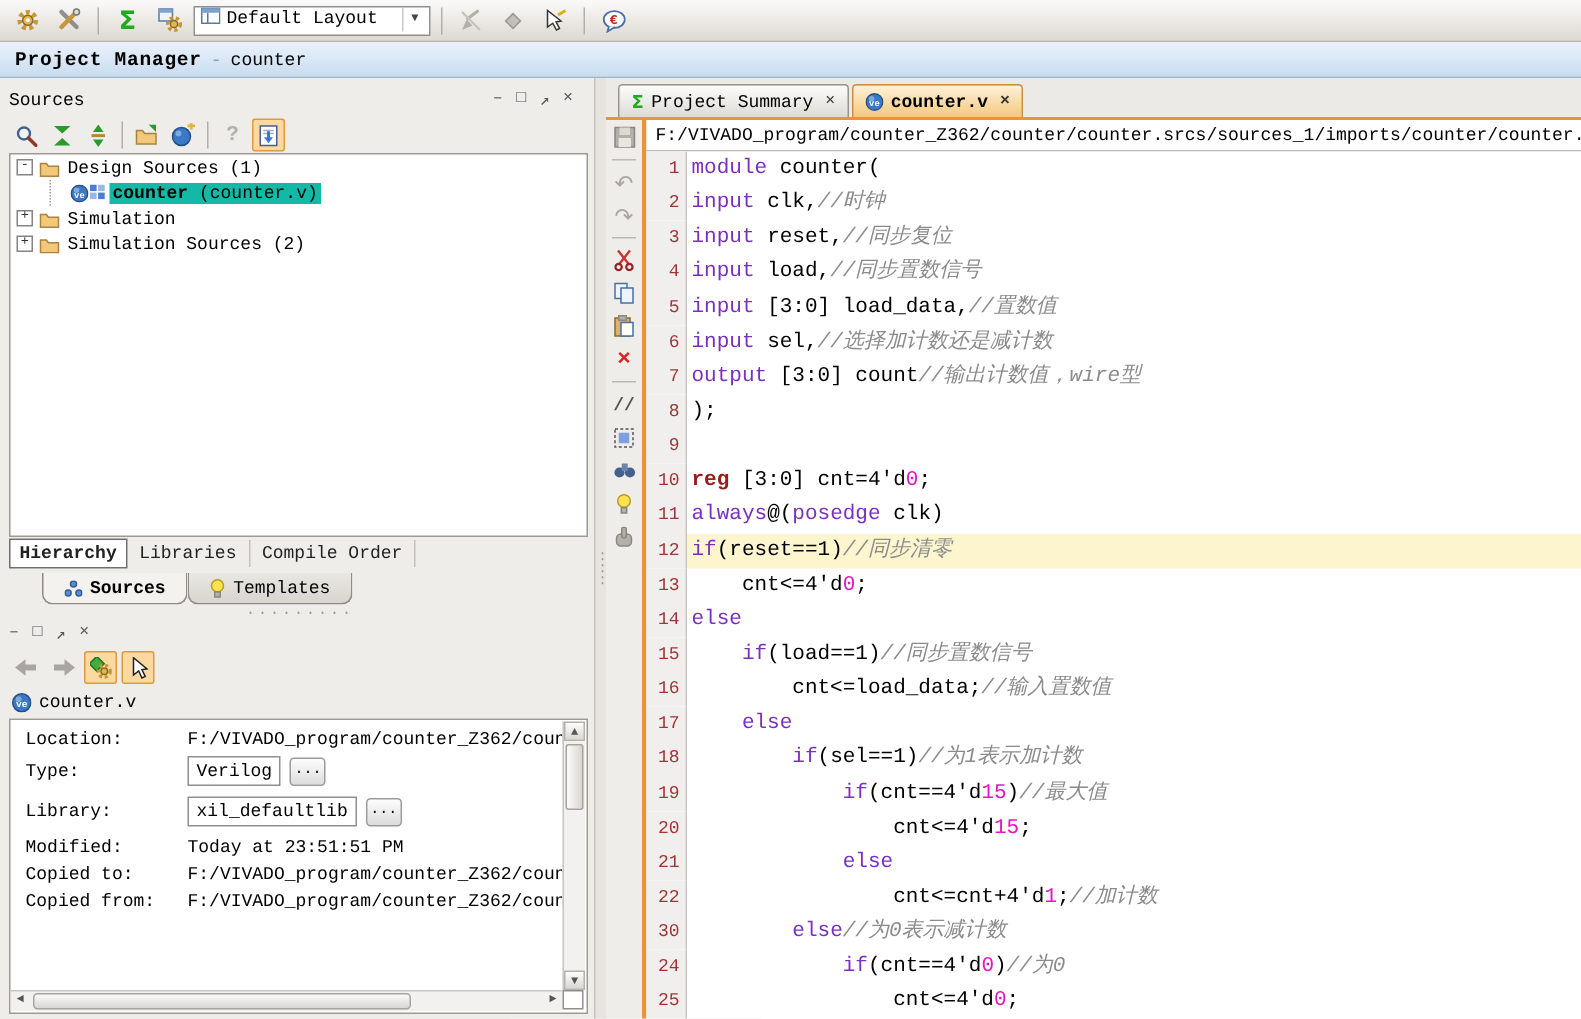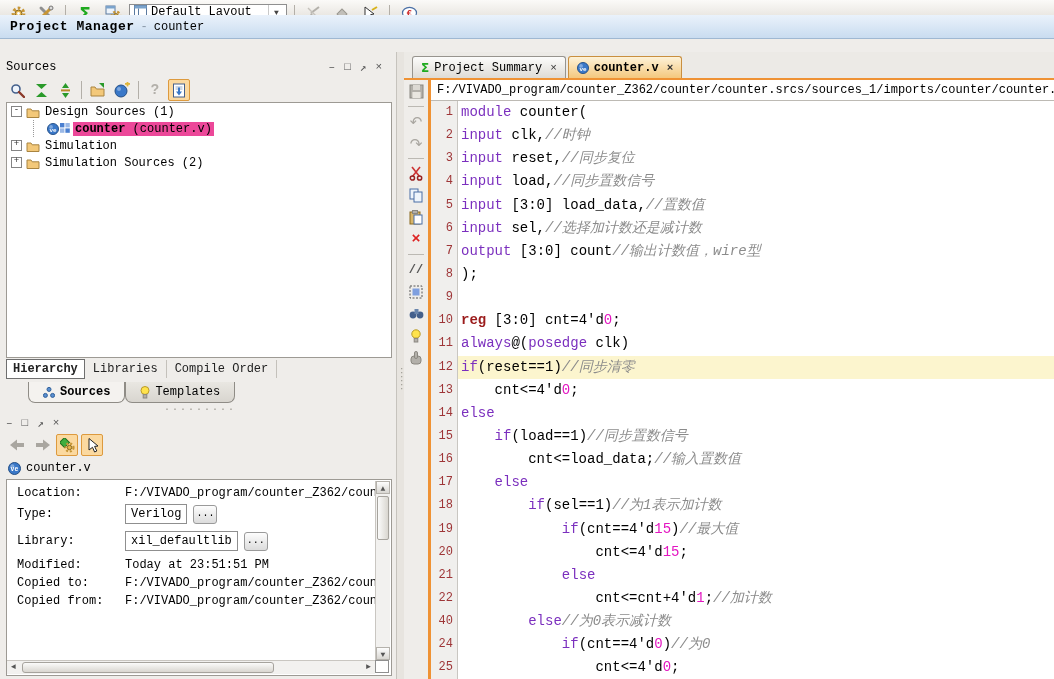--- a/index.html
+++ b/index.html
@@ -16,21 +16,21 @@
     background:linear-gradient(#fbfaf8,#ddd9d2);border-bottom:1px solid #b9b5ae;
     display:flex;align-items:center;gap:4px;padding-left:6px;box-sizing:border-box;}
   .tbtn{width:22px;height:22px;display:flex;align-items:center;justify-content:center;border:1px solid transparent;border-radius:2px;}
   .tsep{width:1px;height:18px;background:#b3afa8;margin:0 3px;}
   .combo{height:20px;width:158px;background:#fff;border:1px solid #8f8f8f;display:flex;align-items:flex-start;gap:4px;padding:0 2px 0 4px;box-sizing:border-box;}
   .combo .lbl{flex:1;font-size:12px;white-space:nowrap;overflow:hidden;}
   .combo .arrowbox{width:15px;height:16px;border-left:1px solid #c9c9c9;display:flex;align-items:center;justify-content:center;color:#444;font-size:8px;}
   .gray-glyph{color:#a9a6a0;font-size:15px;}
 
   
-  .pm-bar{left:0;top:15px;width:1054px;height:24px;
+  .pm-bar{left:0;top:28px;width:1054px;height:24px;
     background:linear-gradient(#eaf2fb,#c9dcf0);border-bottom:1px solid #9fb8d2;
     display:flex;align-items:center;padding-left:10px;box-sizing:border-box;}
   .pm-bar b{font-size:13px;letter-spacing:.5px;}
   .pm-dash{color:#8a98a8;margin:0 6px;}
 
   
   .panel-header{display:flex;align-items:center;height:18px;}
   .panel-title{flex:1;font-size:12px;}
   .winbtns{display:flex;gap:9px;margin-right:8px;color:#555;font-size:11px;}
   .winbtns span{cursor:default;}
@@ -39,21 +39,21 @@
   .white-box{background:#fff;border:1px solid #9d9a94;}
 
   
   .left-panel{left:0;top:52px;width:396px;bottom:0;background:#efedea;}
   .src-header{left:6px;top:6px;right:6px;}
   .src-toolbar{left:6px;top:26px;right:6px;height:24px;display:flex;align-items:center;gap:2px;}
   .src-tree{left:6px;top:50px;width:384px;height:254px;overflow:hidden;}
   .tree-row{display:flex;align-items:center;height:17px;white-space:nowrap;padding-left:4px;}
   .expander{width:9px;height:9px;border:1px solid #848484;background:#fff;font-size:9px;line-height:7px;text-align:center;margin-right:4px;flex:0 0 auto;color:#333;}
   .tree-label{padding:0 2px;}
-  .tree-label.sel{background:#ec4899;}
+  .tree-label.sel{background:#14b8a6;}
   .tree-label.sel .nm{font-weight:bold;}
   .ticon{margin-right:3px;flex:0 0 auto;}
 
   .view-tabs{left:6px;top:306px;right:6px;height:20px;display:flex;align-items:flex-end;font-size:12px;}
   .vtab{padding:2px 8px 2px 8px;border-right:1px solid #c4c1bb;color:#222;}
   .vtab.active{border:1px solid #6f6f6f;background:#fff;font-weight:bold;margin-bottom:-1px;padding:2px 6px;}
 
   .panel-tabs{left:0px;top:330px;right:6px;height:23px;display:flex;align-items:flex-start;padding-left:28px;}
   .ptab{height:20px;display:flex;align-items:center;gap:5px;padding:0 14px;border:1px solid #8f8c86;border-top:none;
     border-radius:0 0 7px 7px;background:linear-gradient(#e9e7e2,#d8d5cf);font-size:12px;}
@@ -516,18 +516,18 @@
         <div class="code-row"><span class="gut">13</span><span class="cod">    cnt&lt;=4'd<span class="tk-num">0</span>;</span></div>
         <div class="code-row"><span class="gut">14</span><span class="cod"><span class="tk-kw">else</span></span></div>
         <div class="code-row"><span class="gut">15</span><span class="cod">    <span class="tk-kw">if</span>(load==1)<span class="tk-cmt">//同步置数信号</span></span></div>
         <div class="code-row"><span class="gut">16</span><span class="cod">        cnt&lt;=load_data;<span class="tk-cmt">//输入置数值</span></span></div>
         <div class="code-row"><span class="gut">17</span><span class="cod">    <span class="tk-kw">else</span></span></div>
         <div class="code-row"><span class="gut">18</span><span class="cod">        <span class="tk-kw">if</span>(sel==1)<span class="tk-cmt">//为1表示加计数</span></span></div>
         <div class="code-row"><span class="gut">19</span><span class="cod">            <span class="tk-kw">if</span>(cnt==4'd<span class="tk-num">15</span>)<span class="tk-cmt">//最大值</span></span></div>
         <div class="code-row"><span class="gut">20</span><span class="cod">                cnt&lt;=4'd<span class="tk-num">15</span>;</span></div>
         <div class="code-row"><span class="gut">21</span><span class="cod">            <span class="tk-kw">else</span></span></div>
         <div class="code-row"><span class="gut">22</span><span class="cod">                cnt&lt;=cnt+4'd<span class="tk-num">1</span>;<span class="tk-cmt">//加计数</span></span></div>
-        <div class="code-row"><span class="gut">40</span><span class="cod">        <span class="tk-kw">else</span><span class="tk-cmt">//为0表示减计数</span></span></div>
+        <div class="code-row"><span class="gut">30</span><span class="cod">        <span class="tk-kw">else</span><span class="tk-cmt">//为0表示减计数</span></span></div>
         <div class="code-row"><span class="gut">24</span><span class="cod">            <span class="tk-kw">if</span>(cnt==4'd<span class="tk-num">0</span>)<span class="tk-cmt">//为0</span></span></div>
         <div class="code-row"><span class="gut">25</span><span class="cod">                cnt&lt;=4'd<span class="tk-num">0</span>;</span></div>
       </div>
   </div>
 </div>
 
 </body></html>

